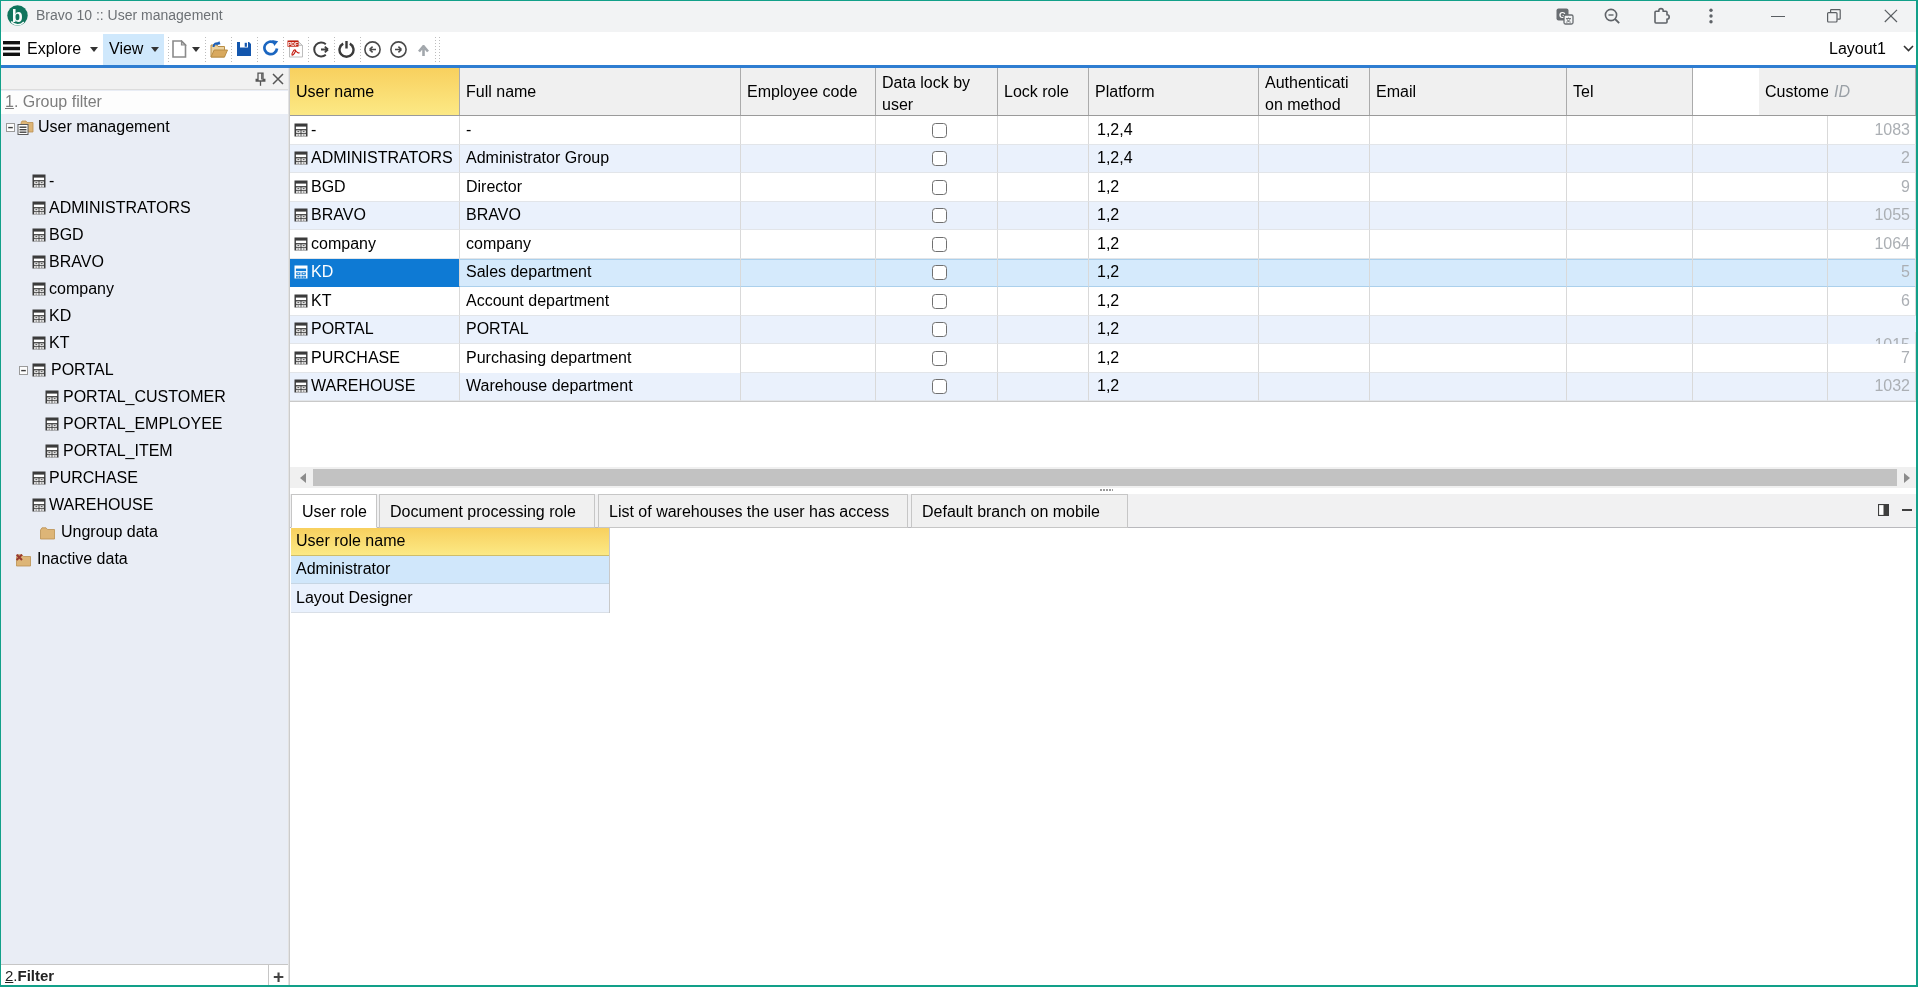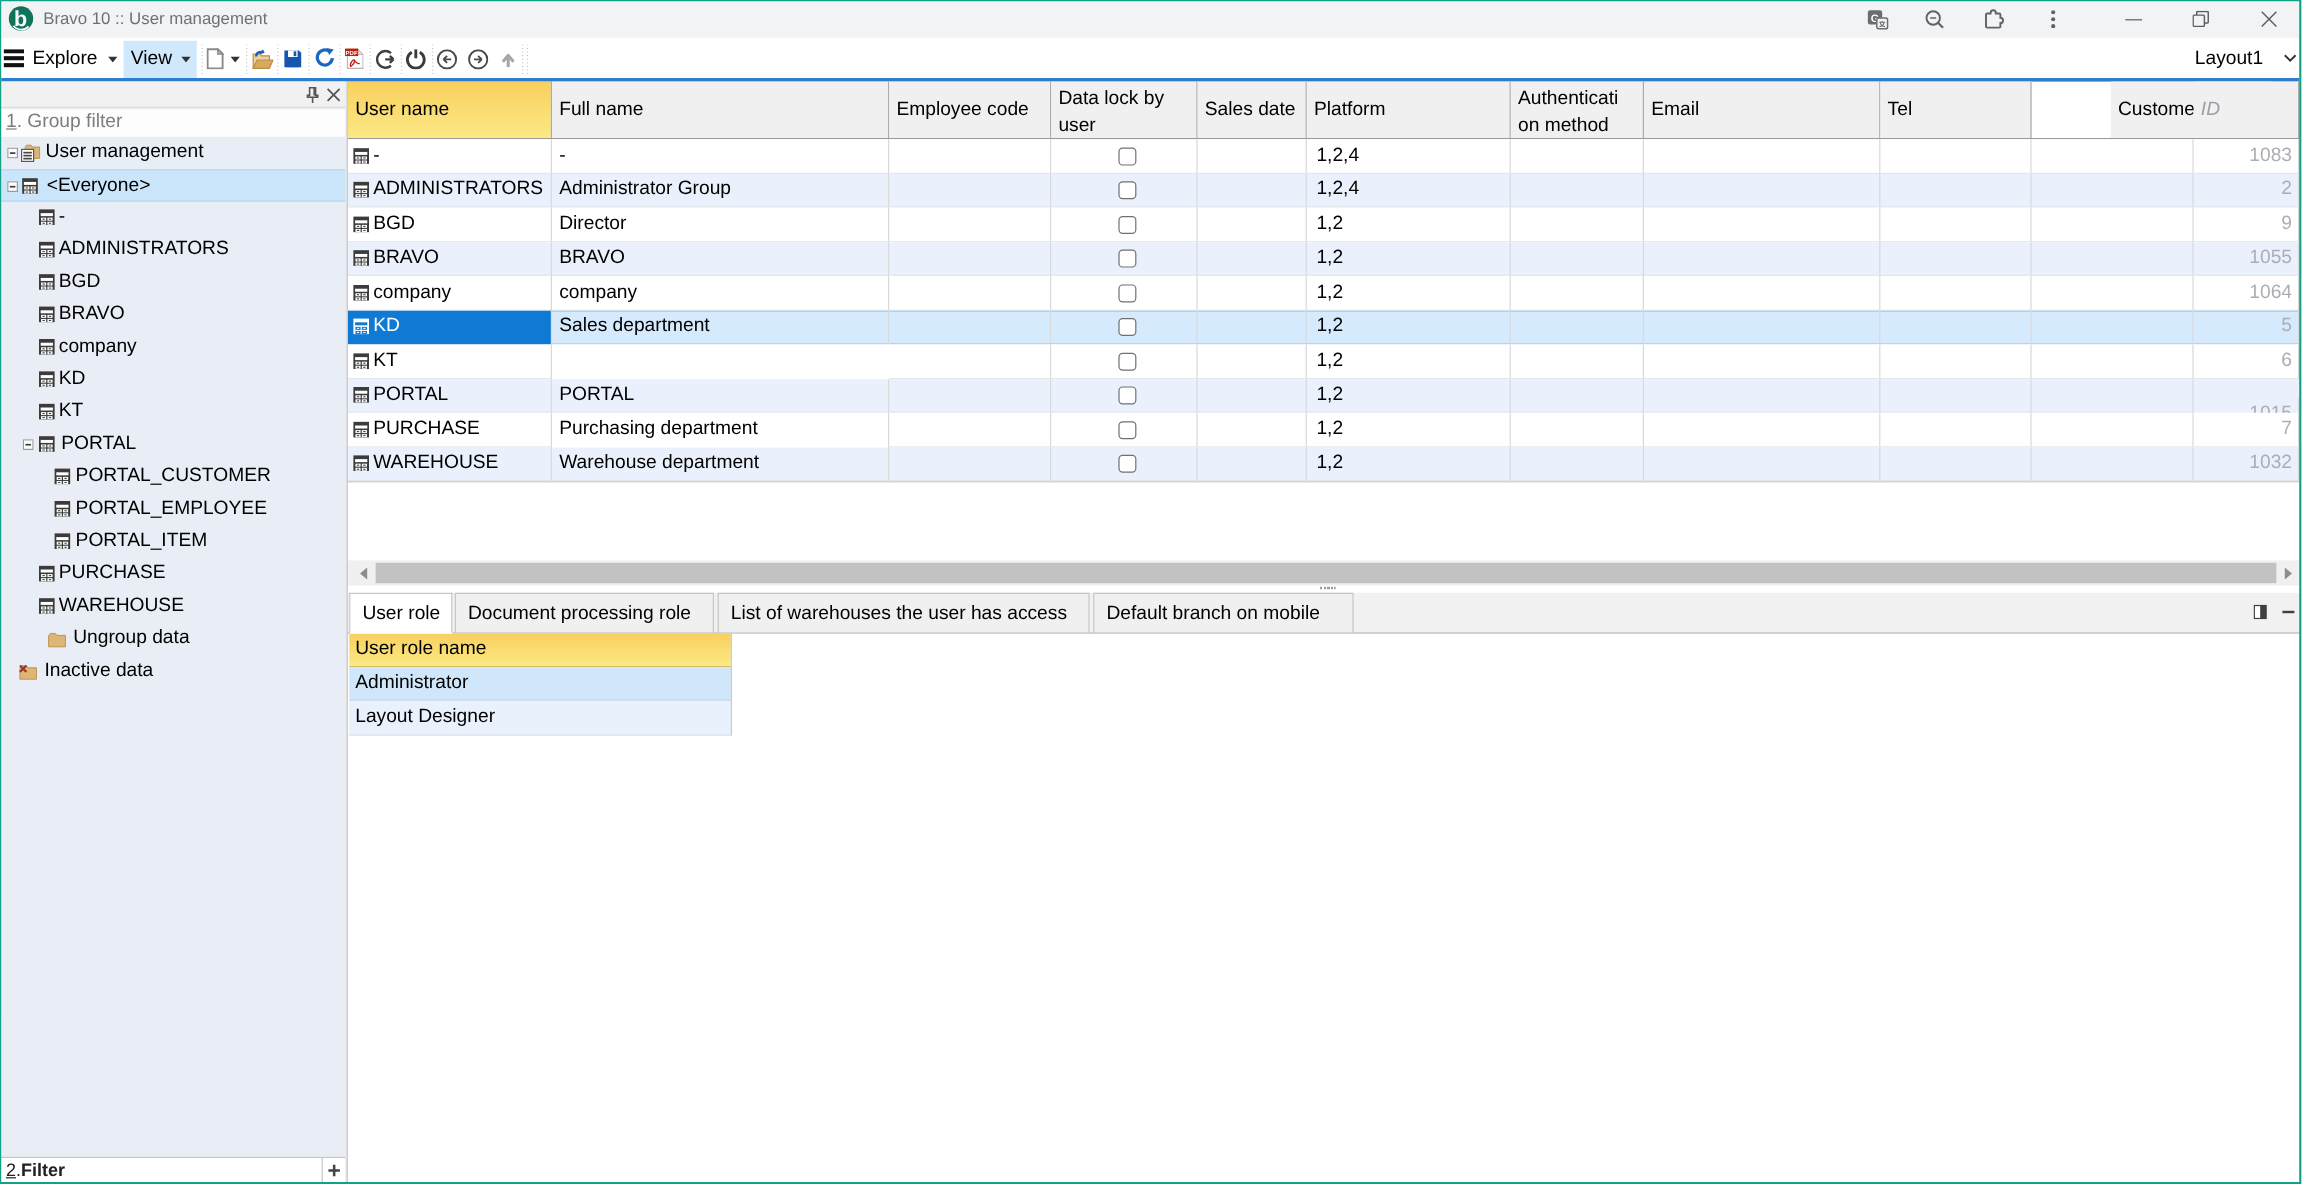--- a/index.html
+++ b/index.html
@@ -224,43 +224,20 @@
         <svg width="17" height="15" viewBox="0 0 17 15" style="">
           <path d="M4,3 L4,12 L16,12 L16,2.5 L10,2.5 L9,1 L5,1 Z" fill="#ddb577" stroke="#bb9150" stroke-width="0.8"></path>
           <rect x="1" y="4.5" width="10" height="10" fill="#fff" stroke="#5a5a5a" stroke-width="1"></rect>
           <rect x="2.5" y="6.5" width="7" height="1.4" fill="#444"></rect>
           <rect x="2.5" y="9" width="7" height="1.4" fill="#444"></rect>
           <rect x="2.5" y="11.5" width="7" height="1.4" fill="#444"></rect>
         </svg>
       </div>
 <div class="lbl" style="left:37px;">User management</div>
 </div>
-<div class="trow tsel" style="top:73px;">
-<div class="abs" style="left:5px;top:9px;width:9px;height:9px;">
-        <svg width="9" height="9" viewBox="0 0 9 9" style="">
-          <rect x="0.5" y="0.5" width="8" height="8" fill="#fcfcfc" stroke="#9a9a9a" stroke-width="1"></rect>
-          <rect x="2.2" y="3.9" width="4.6" height="1.4" fill="#3c3c3c"></rect>
-        </svg>
-      </div>
-<div class="abs" style="left:17px;top:6px;width:14px;height:14px;">
-        <svg width="14" height="14" viewBox="0 0 14 14" style="">
-          <rect x="0.5" y="0.5" width="13" height="13" fill="#3b3b3b"></rect>
-          <rect x="1.9" y="3.6" width="10.2" height="2.5" fill="#ffffff"></rect>
-          <rect x="2.2" y="7.4" width="4.3" height="2.5" fill="#ffffff"></rect>
-          <rect x="7.5" y="7.4" width="4.3" height="2.5" fill="#ffffff"></rect>
-          <rect x="2.2" y="10.8" width="4.3" height="2.5" fill="#ffffff"></rect>
-          <rect x="7.5" y="10.8" width="4.3" height="2.5" fill="#ffffff"></rect>
-          <rect x="3.4" y="8.2" width="1.9" height="0.9" fill="#3b3b3b"></rect>
-          <rect x="8.7" y="8.2" width="1.9" height="0.9" fill="#3b3b3b"></rect>
-          <rect x="3.4" y="11.6" width="1.9" height="0.9" fill="#3b3b3b"></rect>
-          <rect x="8.7" y="11.6" width="1.9" height="0.9" fill="#3b3b3b"></rect>
-        </svg>
-      </div>
-<div class="lbl" style="left:38px;">&lt;Everyone&gt;</div>
-</div>
 <div class="trow" style="top:100px;">
 <div class="abs" style="left:31px;top:6px;width:14px;height:14px;">
         <svg width="14" height="14" viewBox="0 0 14 14" style="">
           <rect x="0.5" y="0.5" width="13" height="13" fill="#3b3b3b"></rect>
           <rect x="1.9" y="3.6" width="10.2" height="2.5" fill="#ffffff"></rect>
           <rect x="2.2" y="7.4" width="4.3" height="2.5" fill="#ffffff"></rect>
           <rect x="7.5" y="7.4" width="4.3" height="2.5" fill="#ffffff"></rect>
           <rect x="2.2" y="10.8" width="4.3" height="2.5" fill="#ffffff"></rect>
           <rect x="7.5" y="10.8" width="4.3" height="2.5" fill="#ffffff"></rect>
           <rect x="3.4" y="8.2" width="1.9" height="0.9" fill="#3b3b3b"></rect>
@@ -511,21 +488,21 @@
 <div class="hcell" style="left:170px;top:0;width:281px;height:47px;">
       <div class="t" style="top:13px;">Full name</div>
     </div>
 <div class="hcell" style="left:451px;top:0;width:135px;height:47px;">
       <div class="t" style="top:13px;">Employee code</div>
     </div>
 <div class="hcell" style="left:586px;top:0;width:122px;height:63px;">
       <div class="t" style="top:4px;">Data lock by<br>user</div>
     </div>
 <div class="hcell" style="left:708px;top:0;width:91px;height:47px;">
-      <div class="t" style="top:13px;">Sales date</div>
+      <div class="t" style="top:13px;">Lock role</div>
     </div>
 <div class="hcell" style="left:799px;top:0;width:170px;height:47px;">
       <div class="t" style="top:13px;">Platform</div>
     </div>
 <div class="hcell" style="left:969px;top:0;width:111px;height:47px;">
       <div class="t" style="top:4px;">Authenticati<br>on method</div>
     </div>
 <div class="hcell" style="left:1080px;top:0;width:197px;height:47px;">
       <div class="t" style="top:13px;">Email</div>
     </div>
@@ -774,20 +751,23 @@
             <rect x="2.2" y="10.8" width="4.3" height="2.5" fill="#fff"></rect>
             <rect x="7.5" y="10.8" width="4.3" height="2.5" fill="#fff"></rect>
             <rect x="3.4" y="8.2" width="1.9" height="0.9" fill="#3b3b3b"></rect>
             <rect x="8.7" y="8.2" width="1.9" height="0.9" fill="#3b3b3b"></rect>
             <rect x="3.4" y="11.6" width="1.9" height="0.9" fill="#3b3b3b"></rect>
             <rect x="8.7" y="11.6" width="1.9" height="0.9" fill="#3b3b3b"></rect>
           </svg>
         </div>
         <div class="t" style="left:21px;color:#000;">KT</div>
       </div>
+<div class="rcell" style="left:170px;top:0;width:281px;height:28.5px;border-bottom:1px solid #e2e5e9;">
+        <div class="t">Account department</div>
+      </div>
 <div class="rcell" style="left:451px;top:0;width:135px;height:28.5px;border-bottom:1px solid #e2e5e9;"></div>
 <div class="rcell" style="left:586px;top:0;width:122px;height:28.5px;border-bottom:1px solid #e2e5e9;">
         <div class="cb" style="left:56px;top:6.5px;"></div>
       </div>
 <div class="rcell" style="left:708px;top:0;width:91px;height:28.5px;border-bottom:1px solid #e2e5e9;"></div>
 <div class="rcell" style="left:799px;top:0;width:170px;height:28.5px;border-bottom:1px solid #e2e5e9;">
         <div class="t" style="left:8px;">1,2</div>
       </div>
 <div class="rcell" style="left:969px;top:0;width:111px;height:28.5px;border-bottom:1px solid #e2e5e9;"></div>
 <div class="rcell" style="left:1080px;top:0;width:197px;height:28.5px;border-bottom:1px solid #e2e5e9;"></div>

